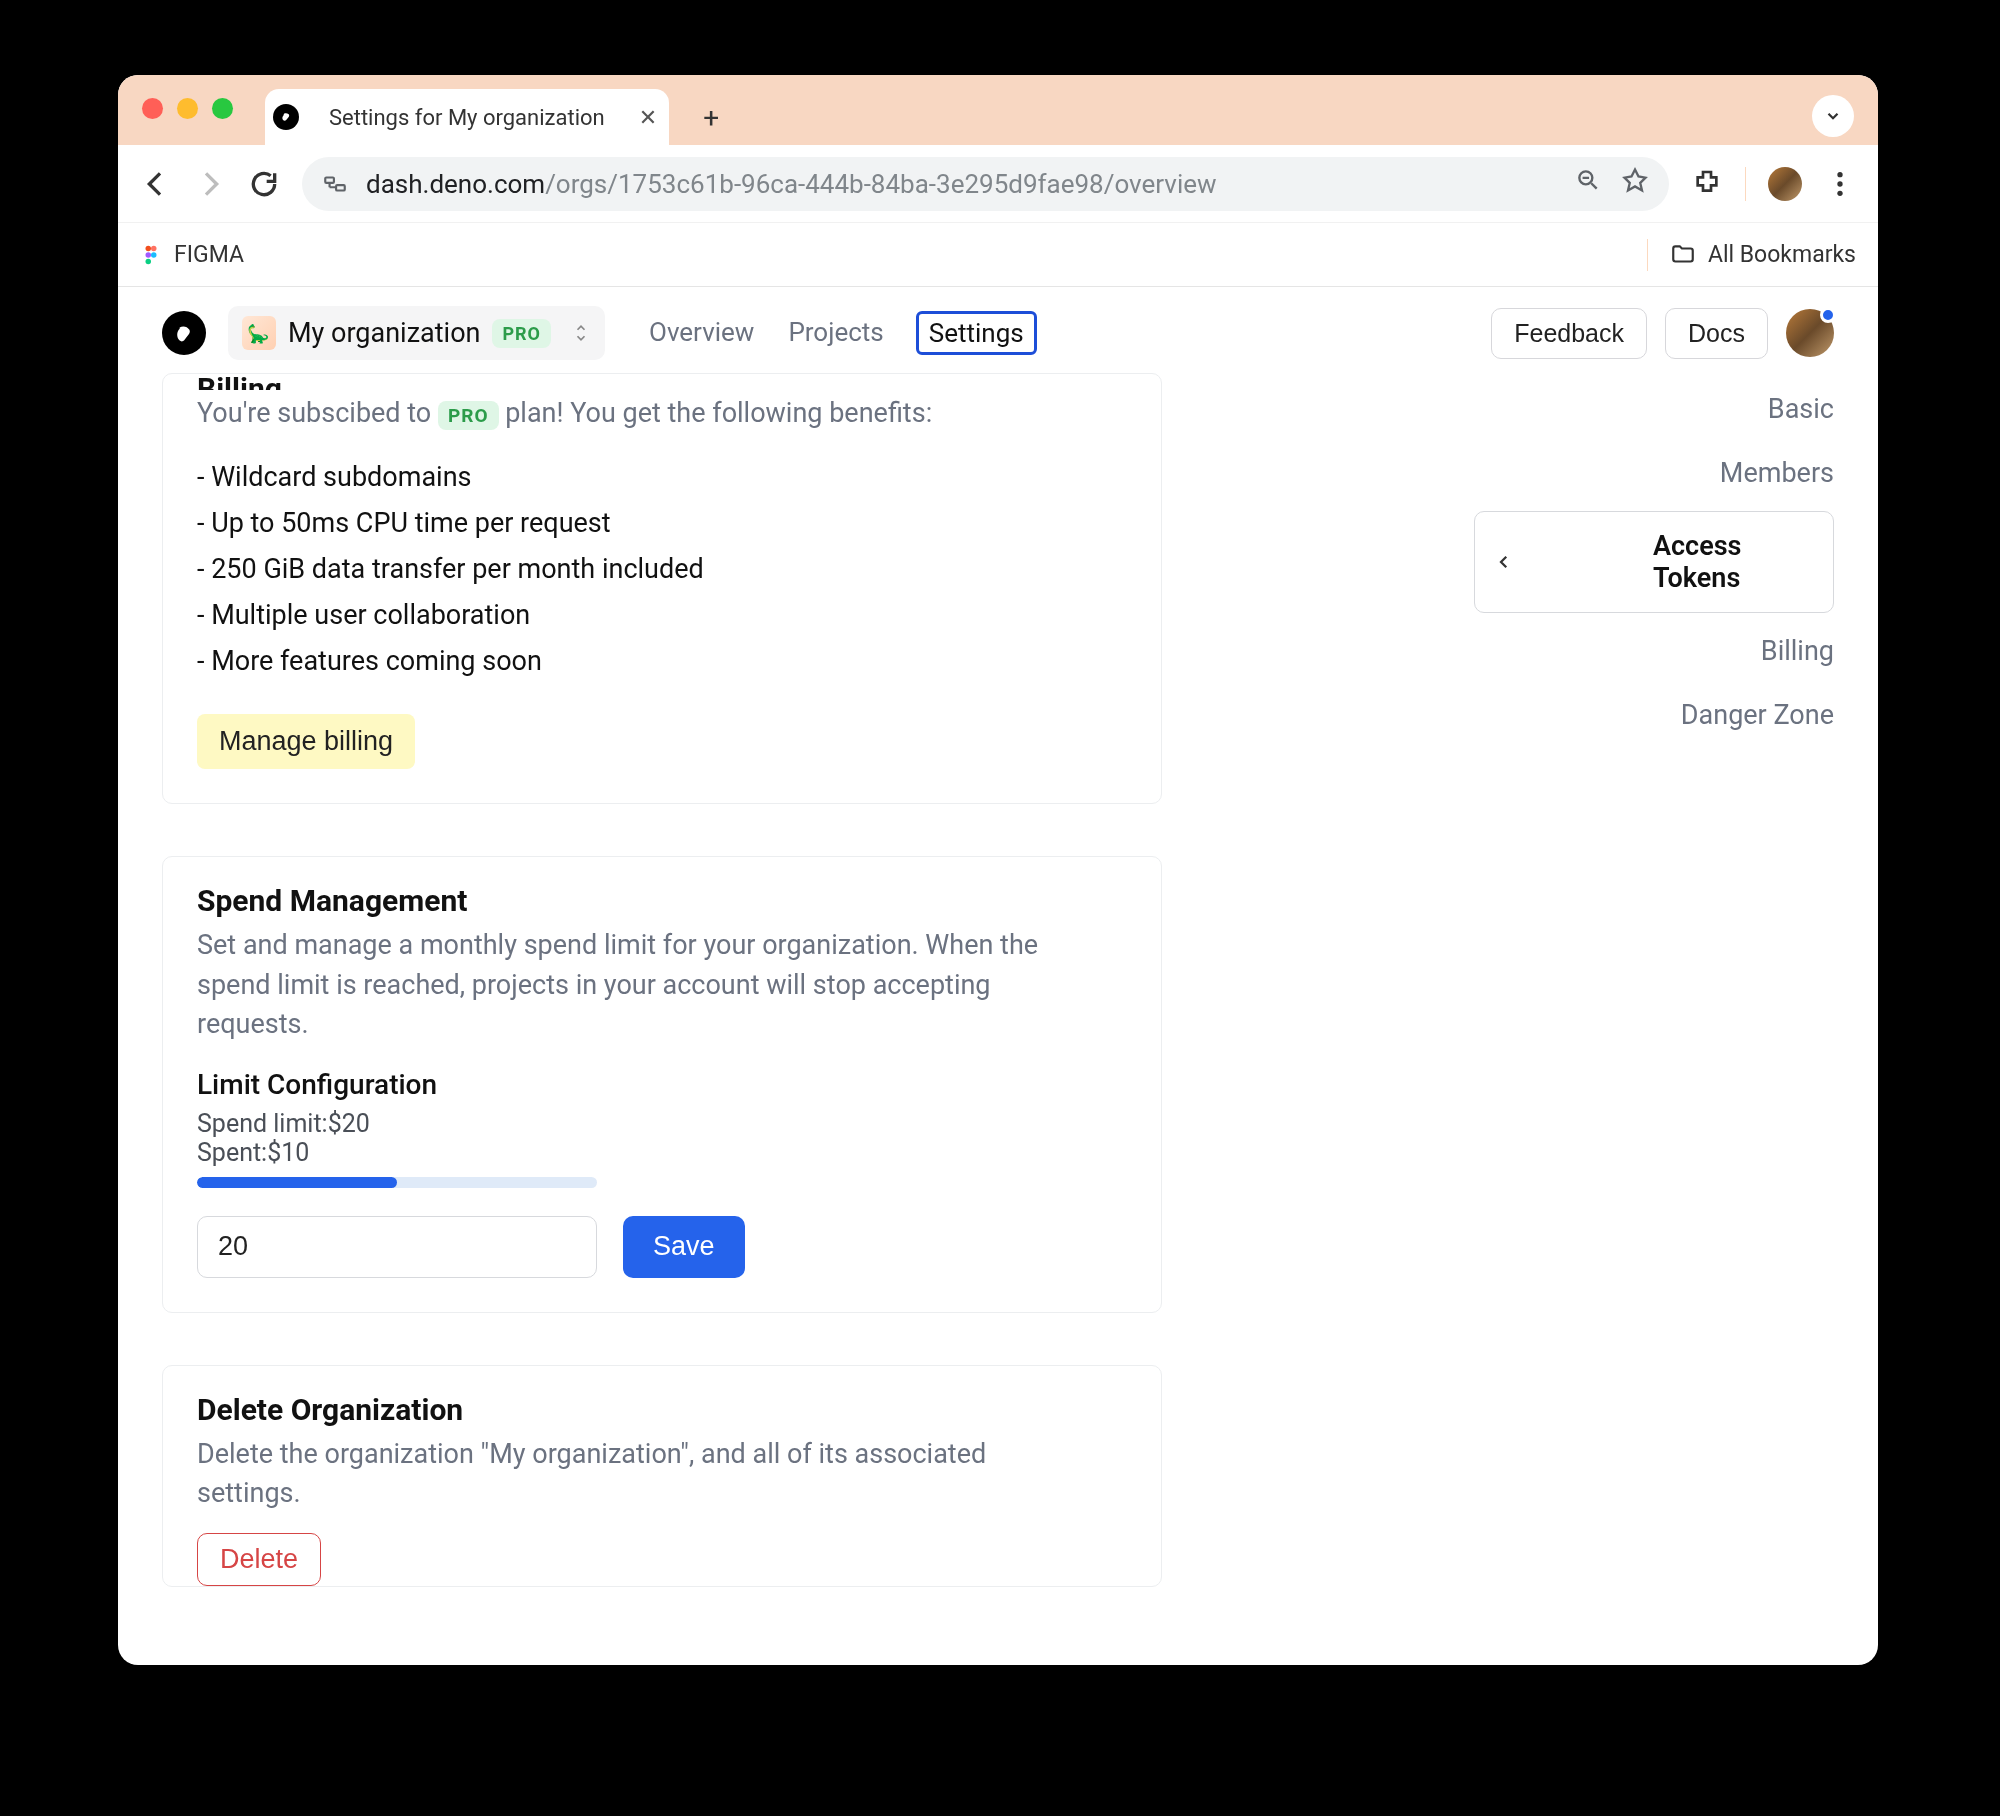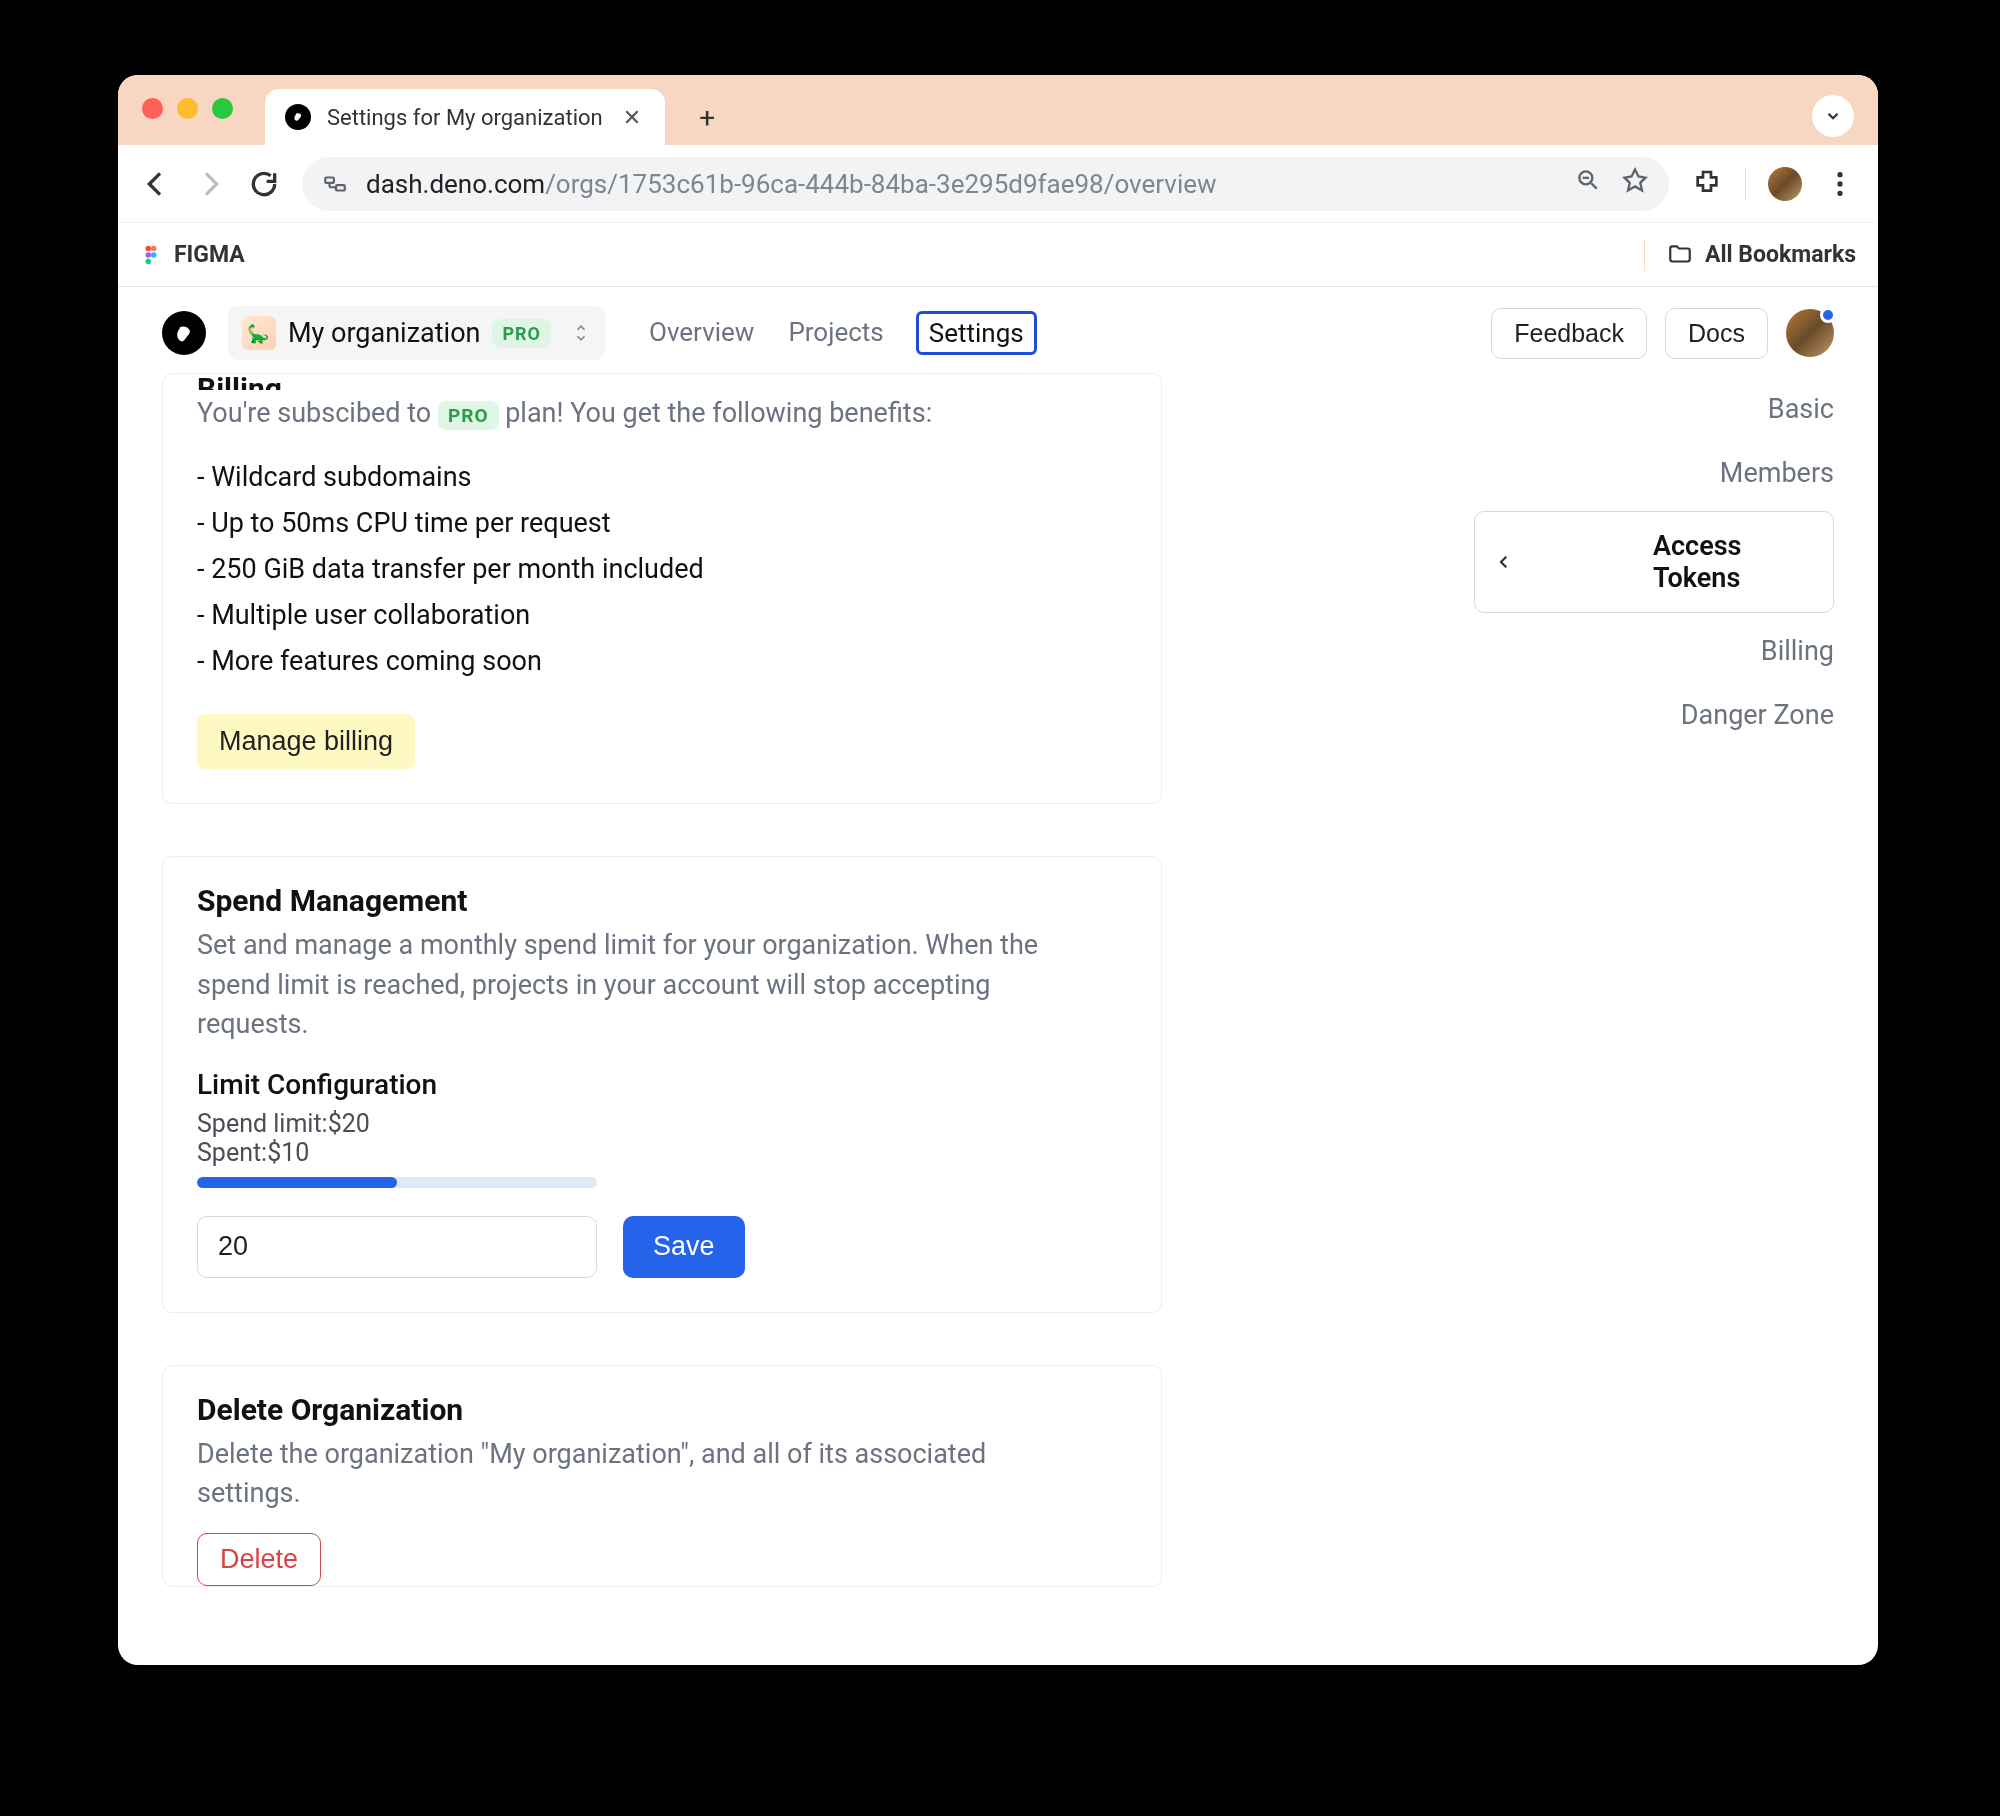--- a/index.html
+++ b/index.html
@@ -37,22 +37,22 @@
   .light.red { background: #ff5f57; }
   .light.yellow { background: #febc2e; }
   .light.green { background: #28c840; }
   .tab {
     margin-left: 18px;
     background: #fff;
     border-radius: 14px 14px 0 0;
     height: 56px;
     display: flex;
     align-items: center;
-    padding: 0 20px;
-    gap: 16px;
+    padding: 0 8px;
+    gap: 30px;
     min-width: 390px;
   }
   .tab .favicon {
     width: 26px; height: 26px; border-radius: 50%;
     background: #000;
     display:flex; align-items:center; justify-content:center;
   }
   .tab .favicon svg { width:16px; height:16px; }
   .tab-title { font-size: 22px; color:#333; flex:1; white-space:nowrap; overflow:hidden; text-overflow:ellipsis;}
   .tab-close { font-size:22px; color:#555; cursor:pointer; padding:4px;}
@@ -97,21 +97,20 @@
   
   .bookmarks {
     height: 64px;
     display:flex;
     align-items:center;
     padding: 0 22px;
     gap: 14px;
     border-bottom: 1px solid #e5e5e5;
     font-size: 23px;
     color:#333;
-    font-weight:bold;
   }
   .bm-icon { width:22px; height:22px; }
   .bm-right { margin-left:auto; display:flex; align-items:center; gap:12px; color:#333;}
   .bm-divider { width:1px; height:32px; background:#fcd9bf; margin-right:10px;}
   
   .app-header {
     height: 92px;
     display:flex;
     align-items:center;
     padding: 0 44px;

